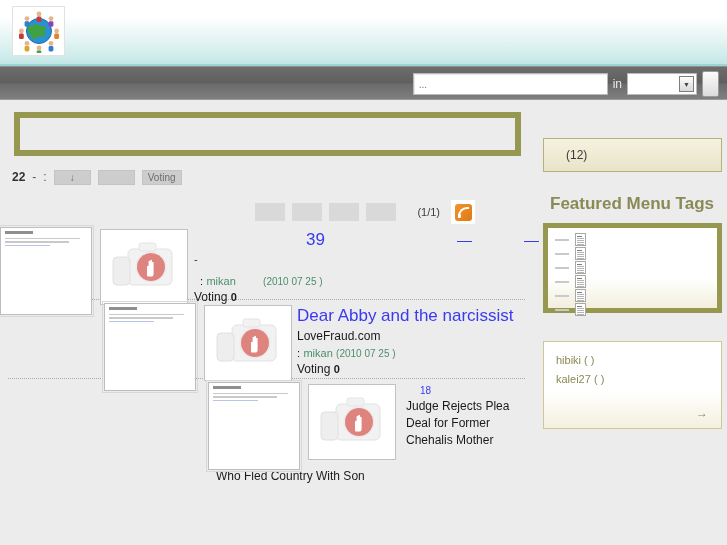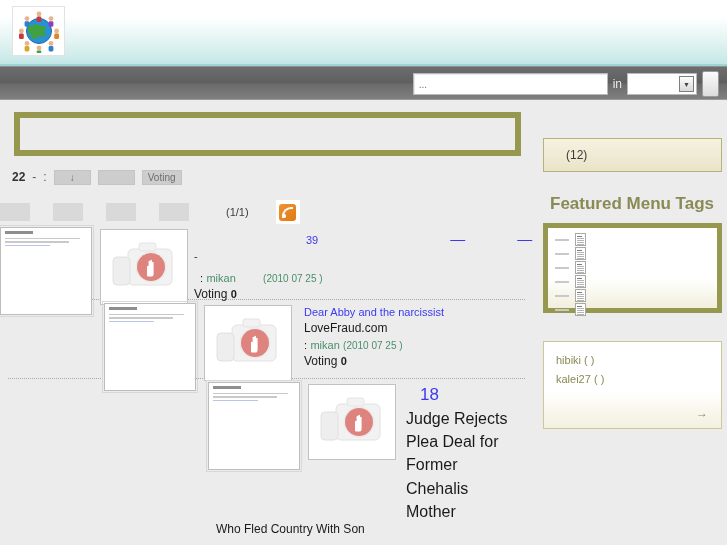--- a/index.html
+++ b/index.html
@@ -94,21 +94,21 @@
     height:15px; min-width:37px;
     background:#cdcdcd; border:1px solid #c4c4c4;
     display:flex; align-items:center; justify-content:center;
     font-size:10px; color:#6d6d6d; font-weight:normal;
     padding:0 5px;
   }
 
   #pager{
     margin-top:13px;
     height:22px;
-    display:flex; align-items:center; justify-content:flex-start; gap:23px;
+    display:flex; align-items:center; justify-content:flex-end; gap:7px;
     padding-right:56px;
   }
   .pg-btn{ width:30px; height:18px; background:#d9d9d9; }
   #pg-count{ font-size:11px; color:#3d3d3d; margin-left:14px; }
   #rss-icon{
     width:24px; height:24px; background:#fff;
     display:flex; align-items:center; justify-content:center; margin-left:4px;
   }
   #rss-icon .glyph{
     width:17px; height:17px; border-radius:3px;
@@ -141,31 +141,31 @@
   .shot .ln.a{ background:#b9c4e8; }
   .shot .ln.w1{ width:92%; } .shot .ln.w2{ width:78%; } .shot .ln.w3{ width:55%; }
 
   .blocked{
     width:88px; height:76px; background:#fff;
     border:1px solid #c2c2c2; flex:none;
     position:relative; overflow:hidden;
   }
   .blocked svg{ position:absolute; left:0; top:0; }
 
-  .meta{ padding-left:12px; padding-top:2px; line-height:1.35; }
-  .it-title{ color:#3a3af0; font-size:11px; }
-  .it-title.small{ font-size:17px; }
+  .meta{ padding-left:5px; padding-top:2px; line-height:1.35; }
+  .it-title{ color:#3a3af0; font-size:17px; }
+  .it-title.small{ font-size:10px; }
   .it-dash{ color:#3a3af0; font-size:15px; }
   .it-src{ color:#1a1a1a; font-size:12px; }
   .it-by{ color:#1a1a1a; font-size:11px; }
   .it-user{ color:#4a8f6b; font-size:11px; }
   .it-date{ color:#4a8f6b; font-size:10px; }
   .it-vote{ color:#1a1a1a; font-size:12px; }
   .it-vote b{ font-size:11px; }
-  .it-desc{ color:#1a1a1a; font-size:16px; line-height:1.45; }
+  .it-desc{ color:#1a1a1a; font-size:12px; line-height:1.45; }
 
   
   #item1{ padding-top:4px; }
   #item1 .meta{ padding-left:6px; }
   #item1-titlerow{ display:flex; align-items:baseline; }
   #item1-titlerow .it-title{ margin-left:112px; }
   #item1-titlerow .d1{ margin-left:132px; }
   #item1-titlerow .d2{ margin-left:52px; }
   #item1-dash{ color:#333; font-size:11px; }
   #item1-byline{ margin-top:6px; }

